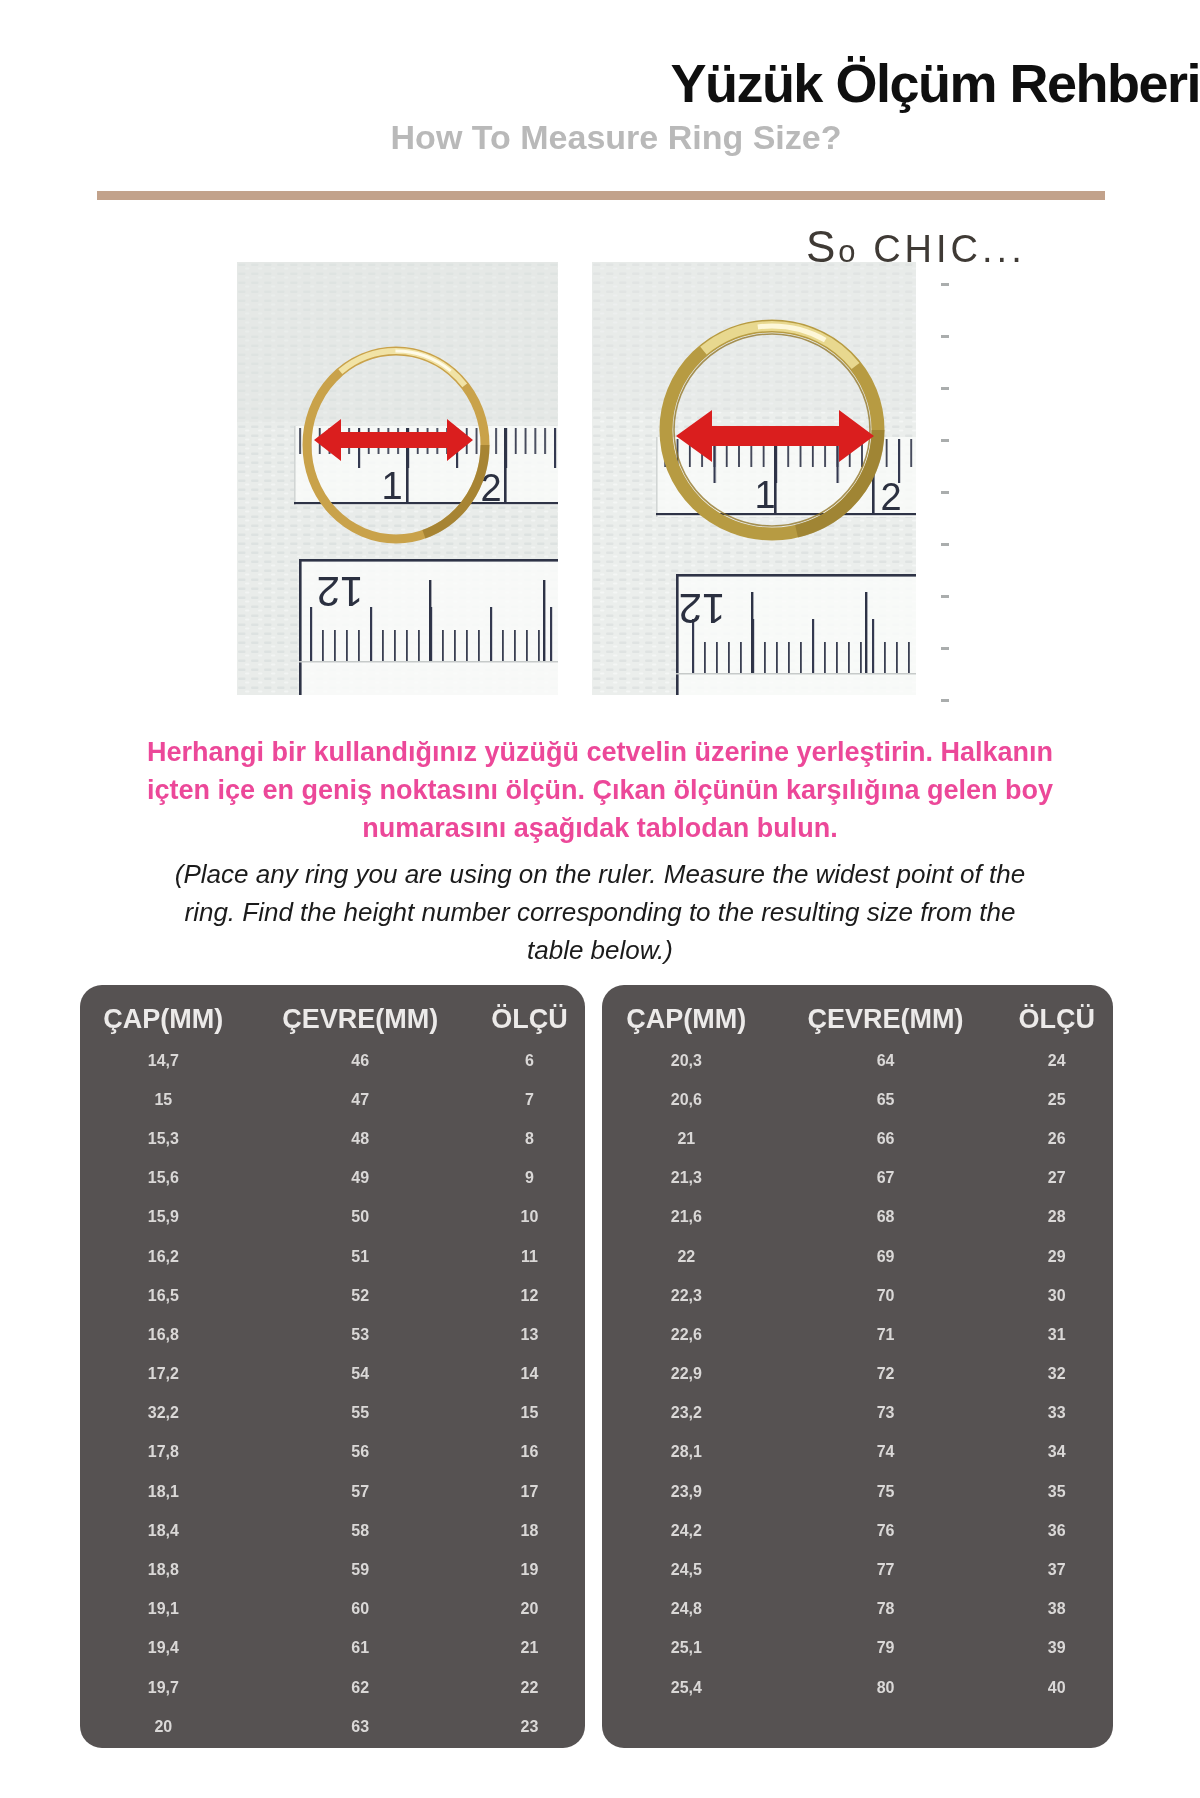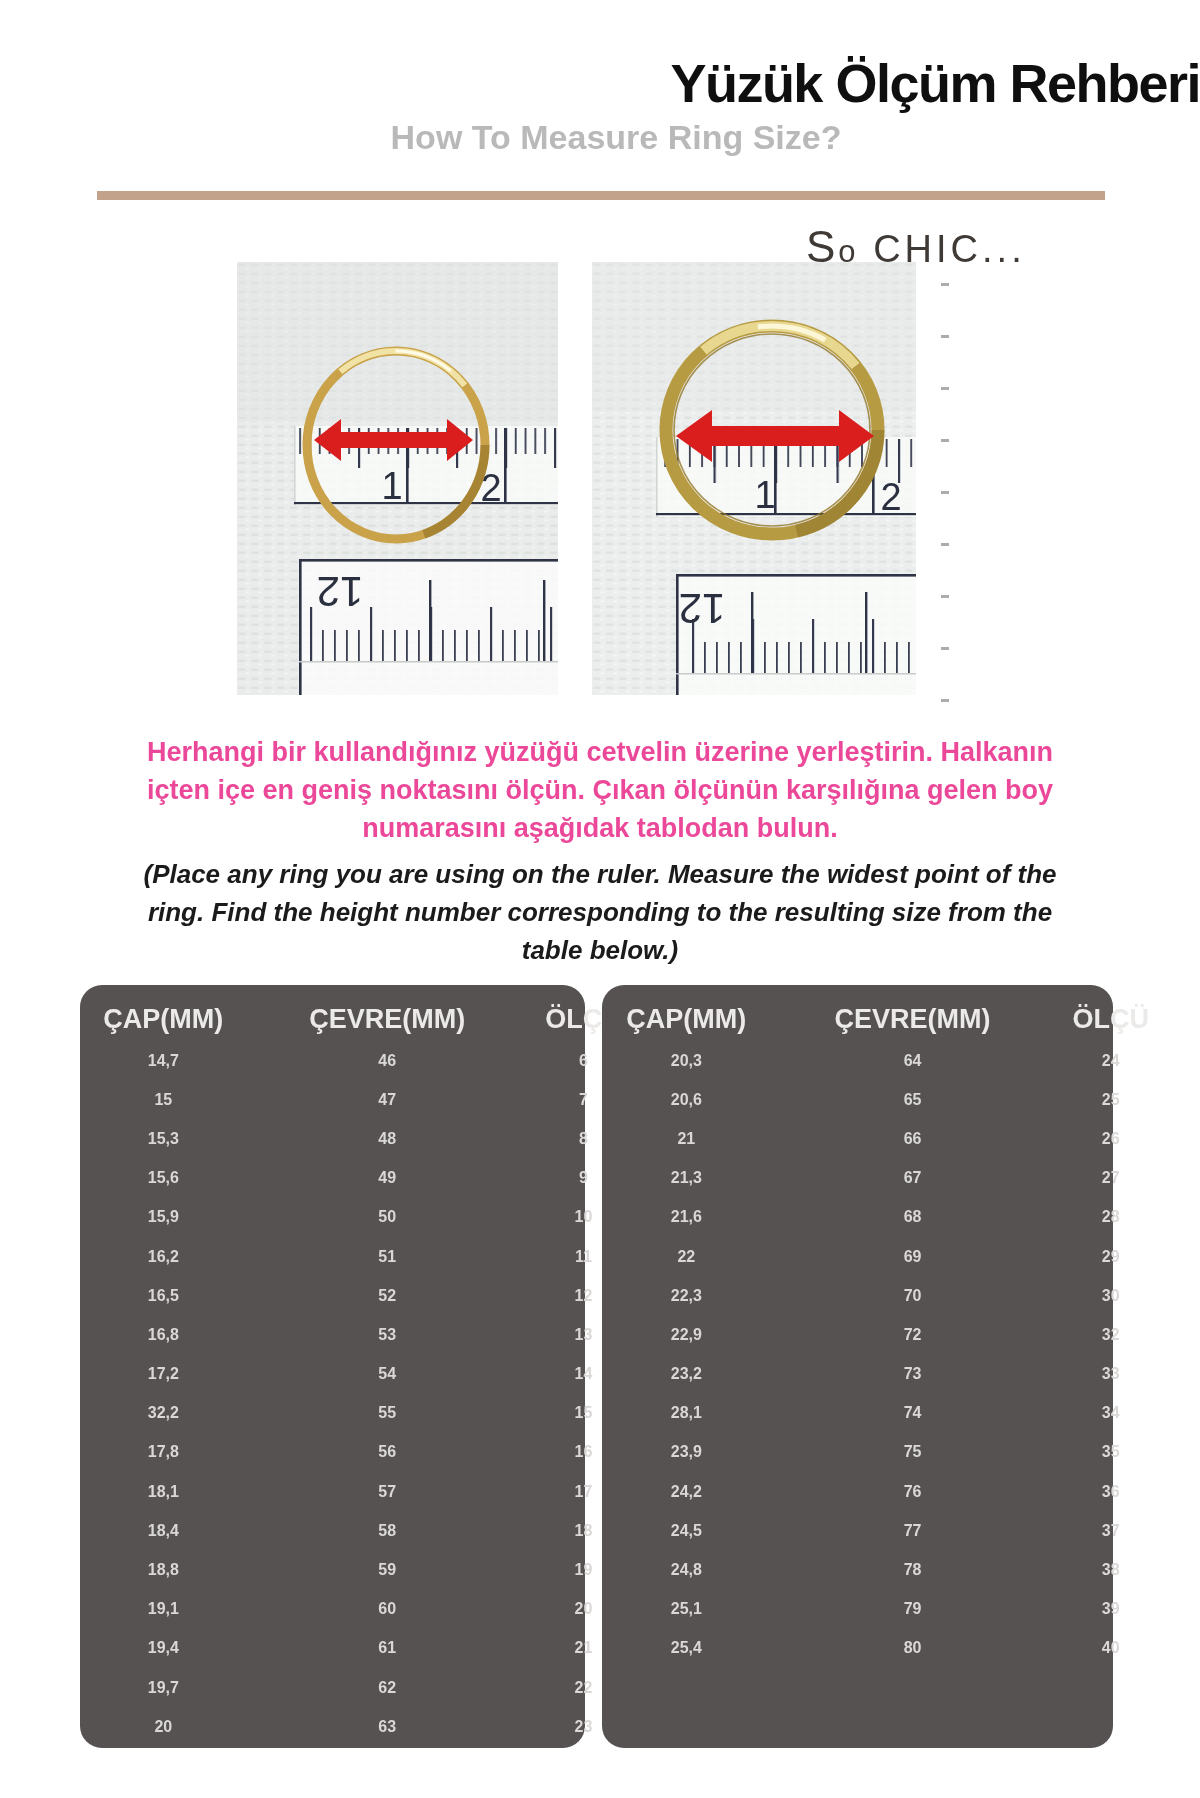--- a/index.html
+++ b/index.html
@@ -21,27 +21,27 @@
   .photo{position:absolute;top:262px;display:block;}
   .photo-left{left:237px;}
   .photo-right{left:592px;}
 
   .dash-col{position:absolute;left:941px;top:283px;width:8px;height:424px;
             background:repeating-linear-gradient(to bottom,#aaadad 0 3px,transparent 3px 52px);}
 
   .para{position:absolute;left:60px;width:1080px;text-align:center;color:#ec4899;
         white-space:pre-line;}
   .para-tr{top:733px;font-size:27px;font-weight:700;line-height:38px;}
-  .para-en{top:855px;font-size:26px;font-style:italic;font-weight:700;line-height:38px;color:#1b1b1b;}
+  .para-en{top:855px;font-size:26px;font-style:italic;font-weight:400;line-height:38px;color:#1b1b1b;}
 
   .size-table{position:absolute;top:985px;height:763px;background:#565252;border-radius:22px;
               padding-top:12px;box-sizing:border-box;color:#dad8d7;}
   .size-table.left{left:80px;width:505px;}
   .size-table.right{left:602px;width:511px;}
-  .t-head,.t-row{display:grid;grid-template-columns:33% 45% 22%;align-items:center;text-align:center;gap:27px;}
+  .t-head,.t-row{display:grid;grid-template-columns:33% 45% 22%;align-items:center;text-align:center;}
   .t-head{height:44px;font-size:27px;font-weight:700;color:#eceae9;}
   .t-row{height:39.2px;font-size:16px;font-weight:700;}
 
   svg text{font-family:"Liberation Sans", sans-serif;}
 </style>
 </head>
 <body>
 
 <div id="canvas">
 
@@ -311,20 +311,25 @@
           <span>22</span>
           <span>69</span>
           <span>29</span>
         </div>
         <div class="t-row">
           <span>22,3</span>
           <span>70</span>
           <span>30</span>
         </div>
         <div class="t-row">
+          <span>22,6</span>
+          <span>71</span>
+          <span>31</span>
+        </div>
+        <div class="t-row">
           <span>22,9</span>
           <span>72</span>
           <span>32</span>
         </div>
         <div class="t-row">
           <span>23,2</span>
           <span>73</span>
           <span>33</span>
         </div>
         <div class="t-row">

